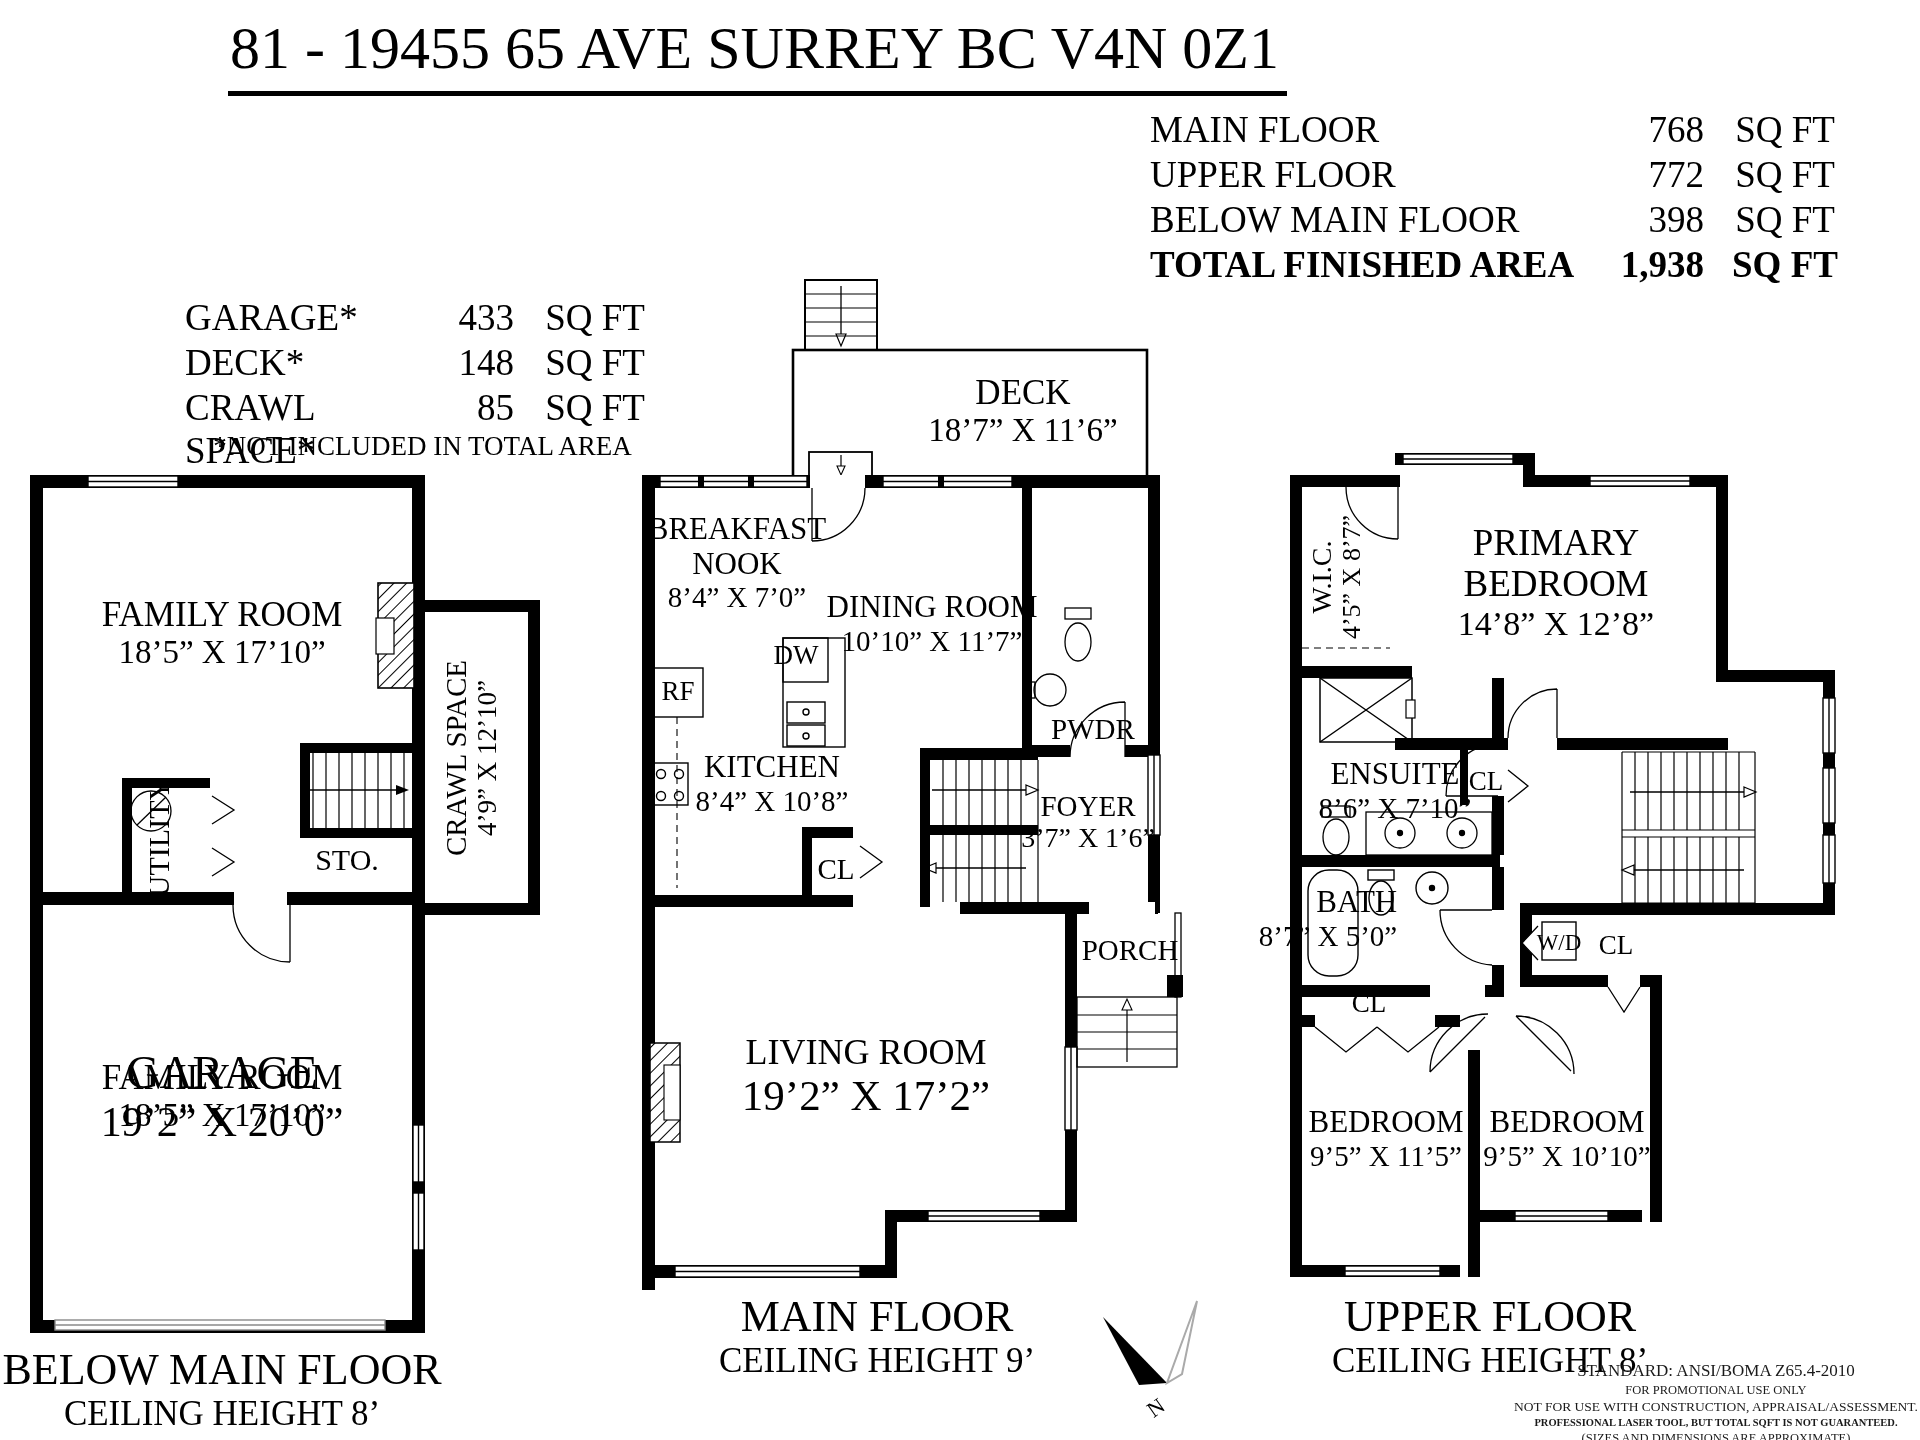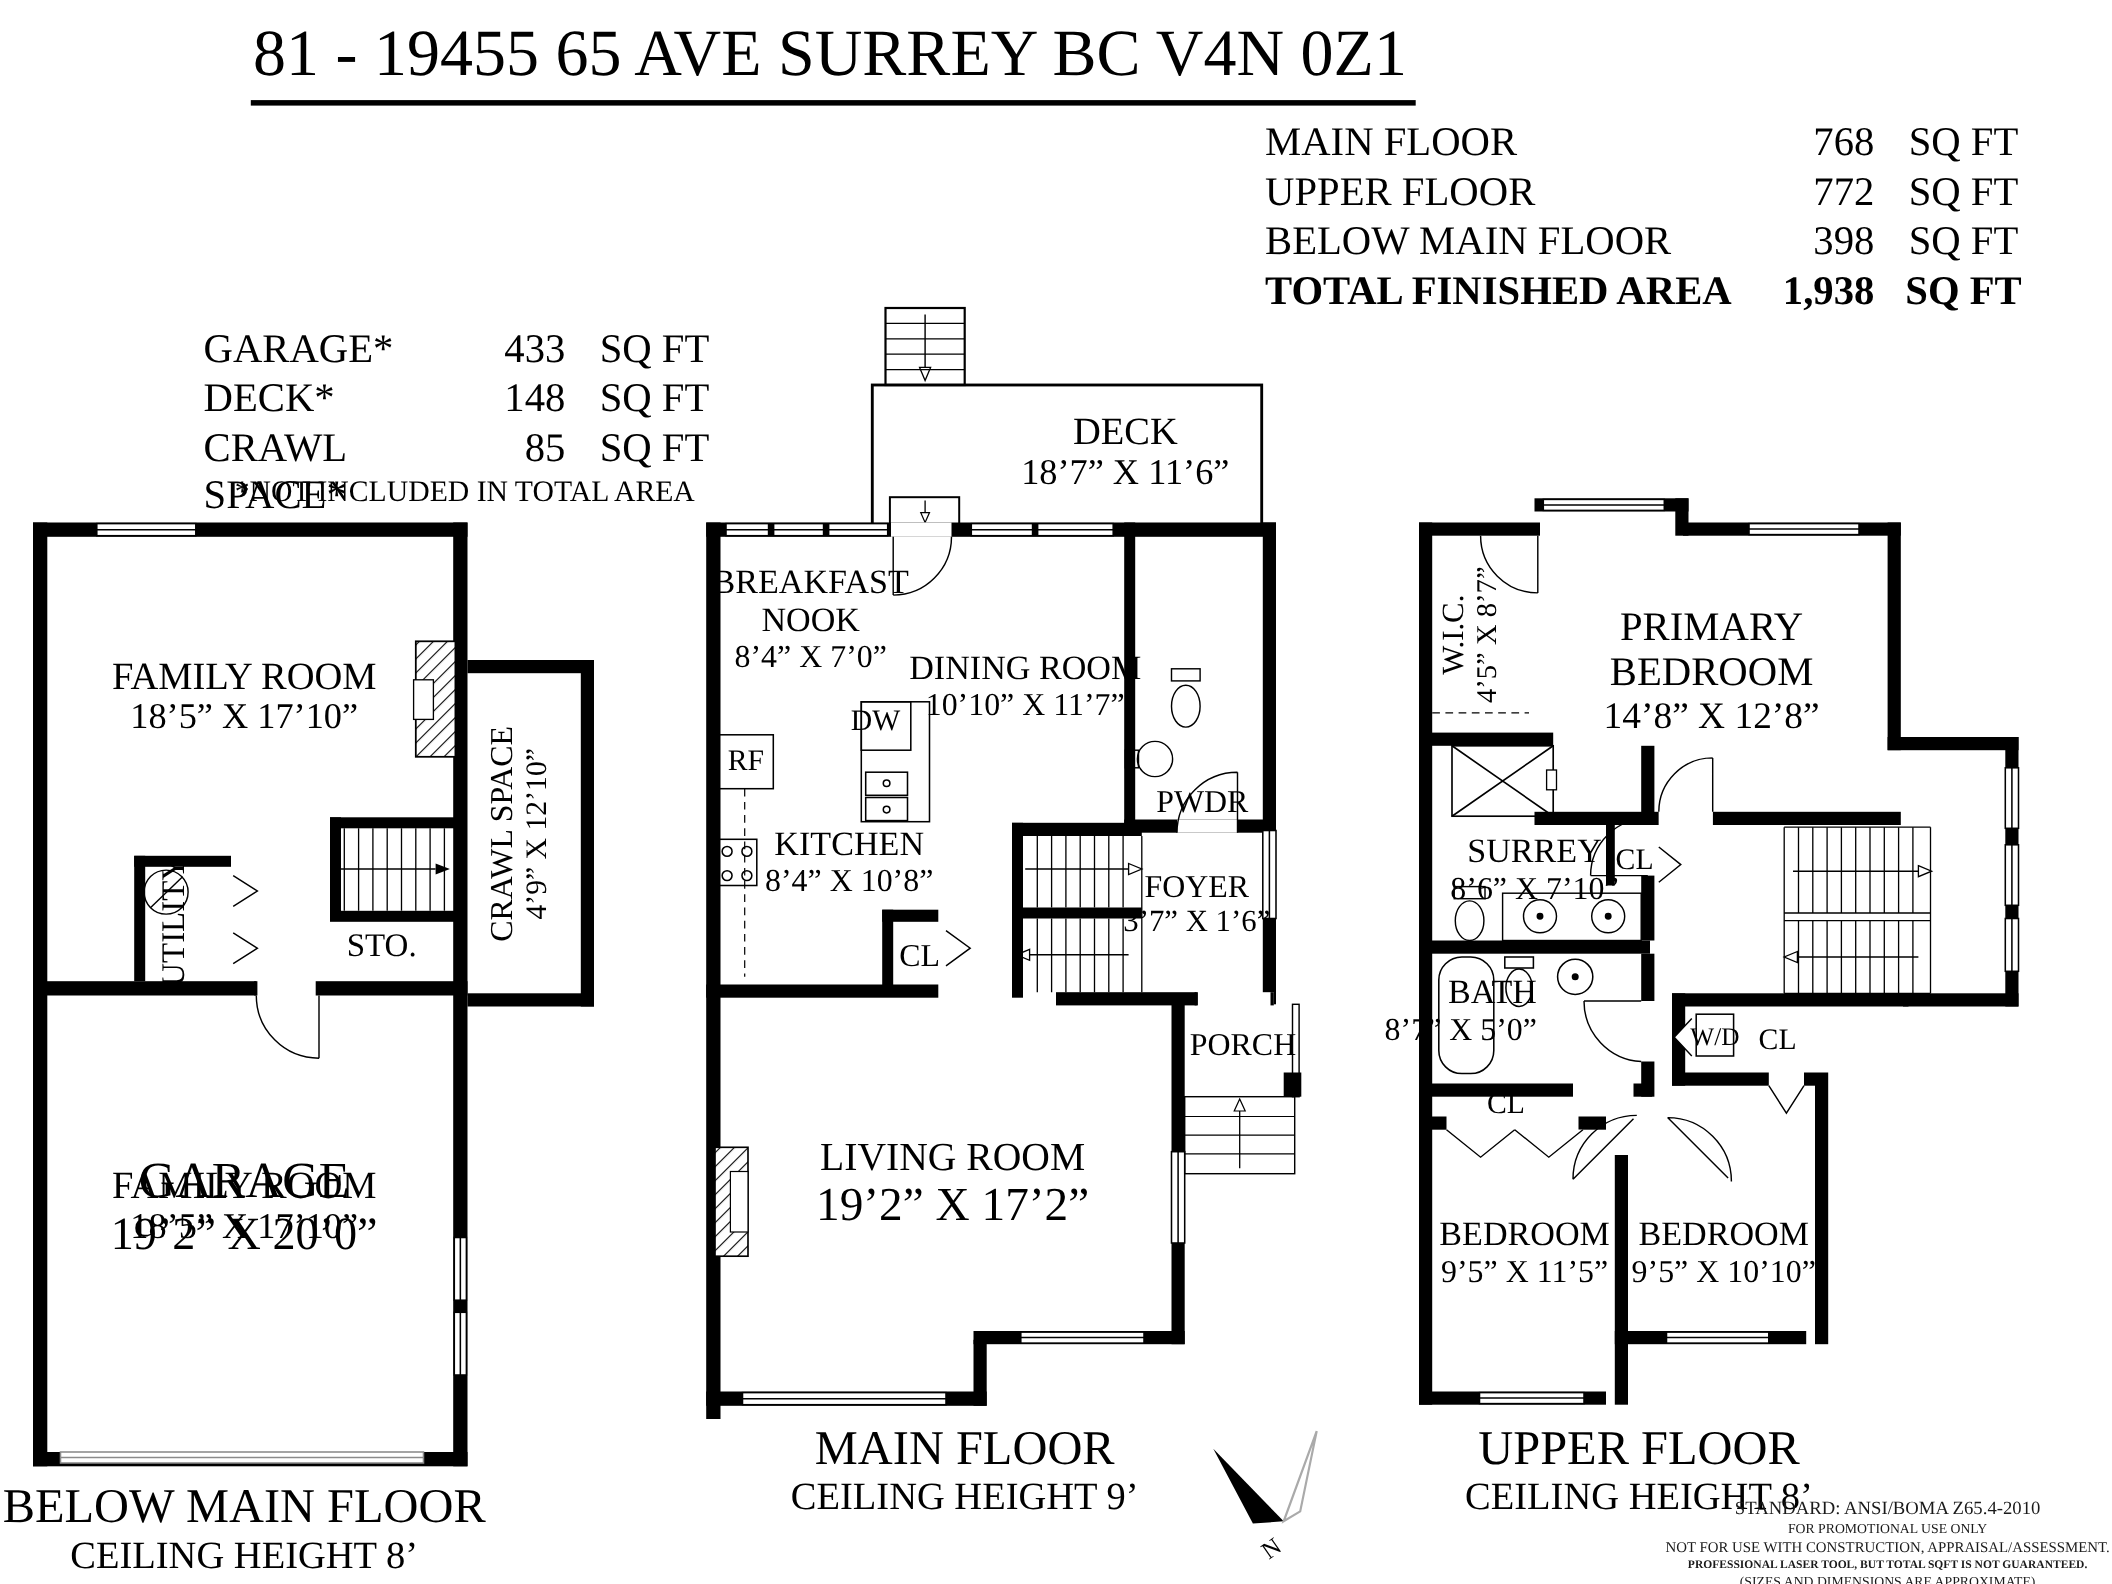--- a/index.html
+++ b/index.html
@@ -427,27 +427,27 @@
       <line x1="464" y1="430" x2="354" y2="430" stroke-width="1.4"></line>
     </g>
     <polygon points="464,347 476,352 464,357" fill="none" stroke="#000" stroke-width="1.2"></polygon>
     <polygon points="354,425 342,430 354,435" fill="none" stroke="#000" stroke-width="1.2"></polygon>
   </svg>
 
   <div class="vlab" style="left:1337px;top:577px;">
     <div style="font-size:28px">W.I.C.</div>
     <div style="font-size:26px">4’5” X 8’7”</div>
   </div>
-  <div class="lab" style="left:1556px;top:522px;margin-top:28px;">
+  <div class="lab" style="left:1556px;top:522px;">
     <div style="font-size:37px">PRIMARY</div>
     <div style="font-size:37px">BEDROOM</div>
     <div style="font-size:34px">14’8” X 12’8”</div>
   </div>
   <div class="lab" style="left:1395px;top:757px;">
-    <div style="font-size:31px">SURREY</div>
+    <div style="font-size:31px">ENSUITE</div>
     <div style="font-size:29px">8’6” X 7’10”</div>
   </div>
   <div class="lab" style="left:1328px;top:885px;text-align:right;">
     <div style="font-size:31px">BATH</div>
     <div style="font-size:29px">8’7” X 5’0”</div>
   </div>
   <div class="lab" style="left:1369px;top:988px;font-size:27px;">CL</div>
   <div class="lab" style="left:1486px;top:766px;font-size:27px;">CL</div>
   <div class="lab" style="left:1616px;top:930px;font-size:27px;">CL</div>
   <div class="lab" style="left:1559px;top:930px;font-size:23px;">W/D</div>

